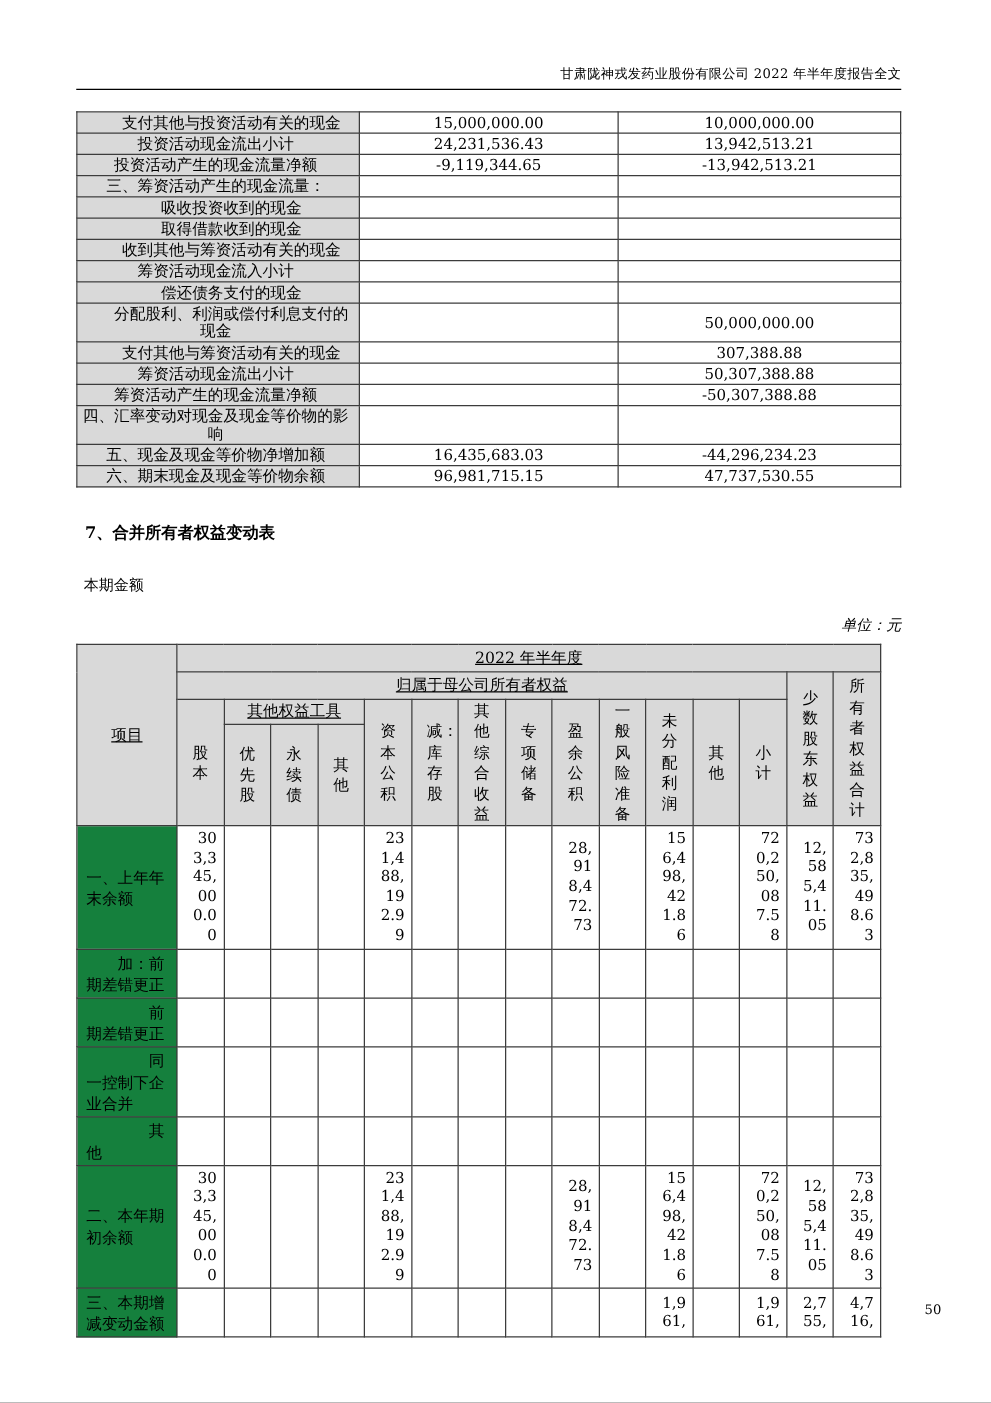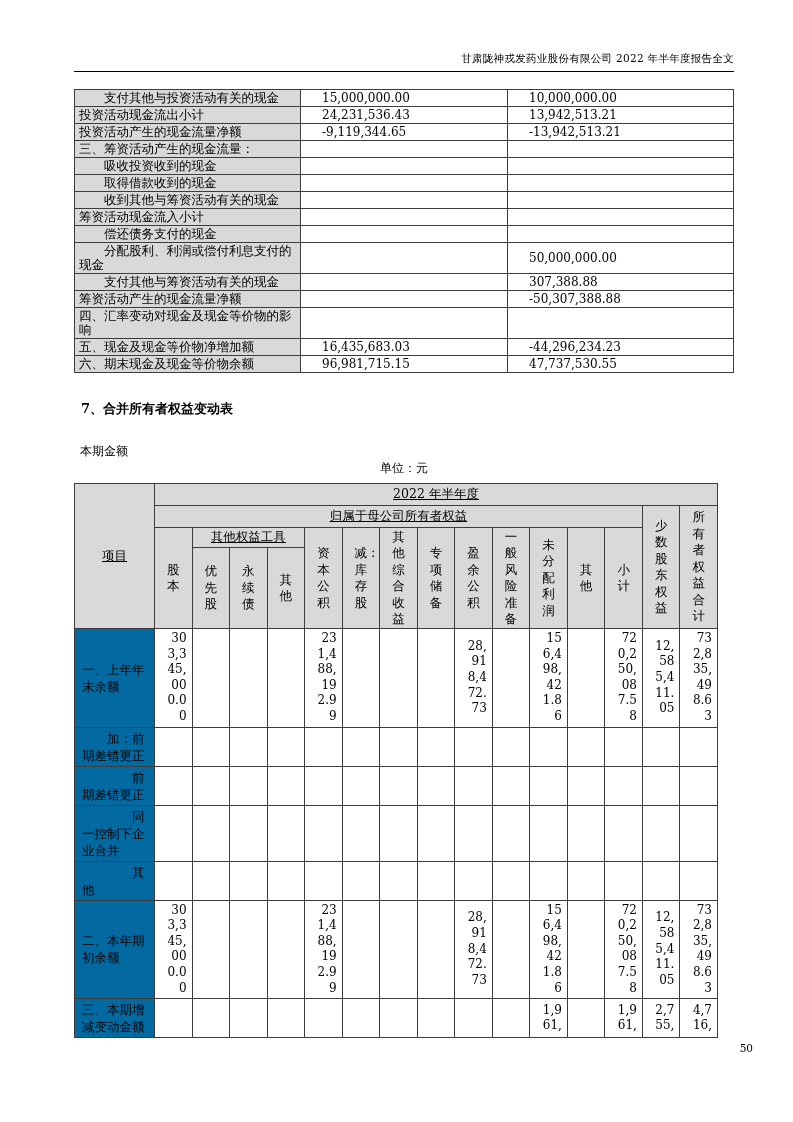--- a/index.html
+++ b/index.html
@@ -1,44 +1,44 @@
 <!DOCTYPE html>
 <html><head>
 <meta charset="utf-8">
 <style>
   html,body{margin:0;padding:0;background:#888;}
   .page{
     width:793px;height:1122px;background:#ffffff;position:relative;
     font-family:"DejaVu Serif","Liberation Serif",serif;color:#000;
     margin:0 auto;overflow:hidden;
   }
-  .content{position:absolute;left:74px;top:0;width:660px;}
+  .content{position:absolute;left:61px;top:0;width:660px;}
   .doc-header{
     padding-top:52px;text-align:right;font-size:10.5px;letter-spacing:.3px;
     border-bottom:1.2px solid #000;padding-bottom:5px;
   }
   table{border-collapse:collapse;}
   
   .cash-table{width:659px;margin-top:17px;table-layout:fixed;border:1.4px solid #333;}
-  .cash-table td{border:1px solid #3c3c3c;font-size:12.5px;line-height:14px;vertical-align:middle;}
+  .cash-table td{border:1px solid #3c3c3c;font-size:12.5px;line-height:14px;vertical-align:middle;text-align:center;}
   .cash-table td.lab{background:#d9d9d9;padding:1px 8px 1px 4px;}
-  .cash-table td.val{text-align:left;padding:1px 21px;font-size:12px;background:#fff;}
+  .cash-table td.val{text-align:center;padding:1px 5px;font-size:12px;background:#fff;}
   
   .sec-heading{margin-top:27px;font-weight:bold;font-size:13px;padding-left:7px;}
   .subtitle{margin-top:25px;font-size:12px;padding-left:6px;}
-  .unit{margin-top:0;text-align:center;font-size:12px;padding-right:0;}
+  .unit{margin-top:15px;text-align:right;font-size:12px;padding-right:0;font-style:italic;}
   
   .equity-table{width:644px;margin-top:6px;table-layout:fixed;border:1.4px solid #333;}
   .equity-table th{
     border:1px solid #3c3c3c;background:#d9d9d9;font-weight:normal;
     font-size:12.5px;text-align:center;vertical-align:middle;padding:0 1px;text-decoration:underline;
   }
   .equity-table td{border:1px solid #3c3c3c;vertical-align:middle;}
   .equity-table td.lab{
-    background:#0369a1;font-size:12.5px;line-height:17px;padding:2px 7px;text-align:left;
+    background:#15803d;font-size:12.5px;line-height:17px;padding:2px 7px;text-align:left;
   }
   .equity-table td.val{
     background:#fff;font-size:12px;line-height:15.6px;text-align:right;
     word-break:break-all;padding:2px 5px 2px 8px;
   }
   .vtext{display:inline-block;width:13px;word-break:break-all;line-height:16.5px;font-size:12.5px;text-align:center;}
   .hr1{height:22px;} .hr2{height:22px;} .hr3{height:20px;} .hr4{height:81px;}
   .page-number{position:absolute;right:40px;top:1042px;font-size:10.5px;}
 </style>
 </head>
@@ -105,20 +105,25 @@
           </tr>
           <tr>
             <td class="lab">　　分配股利、利润或偿付利息支付的现金</td>
             <td class="val"></td>
             <td class="val">50,000,000.00</td>
           </tr>
           <tr>
             <td class="lab">　　支付其他与筹资活动有关的现金</td>
             <td class="val"></td>
             <td class="val">307,388.88</td>
+          </tr>
+          <tr>
+            <td class="lab">筹资活动现金流出小计</td>
+            <td class="val"></td>
+            <td class="val">50,307,388.88</td>
           </tr>
           <tr>
             <td class="lab">筹资活动产生的现金流量净额</td>
             <td class="val"></td>
             <td class="val">-50,307,388.88</td>
           </tr>
           <tr>
             <td class="lab">四、汇率变动对现金及现金等价物的影响</td>
             <td class="val"></td>
             <td class="val"></td>

